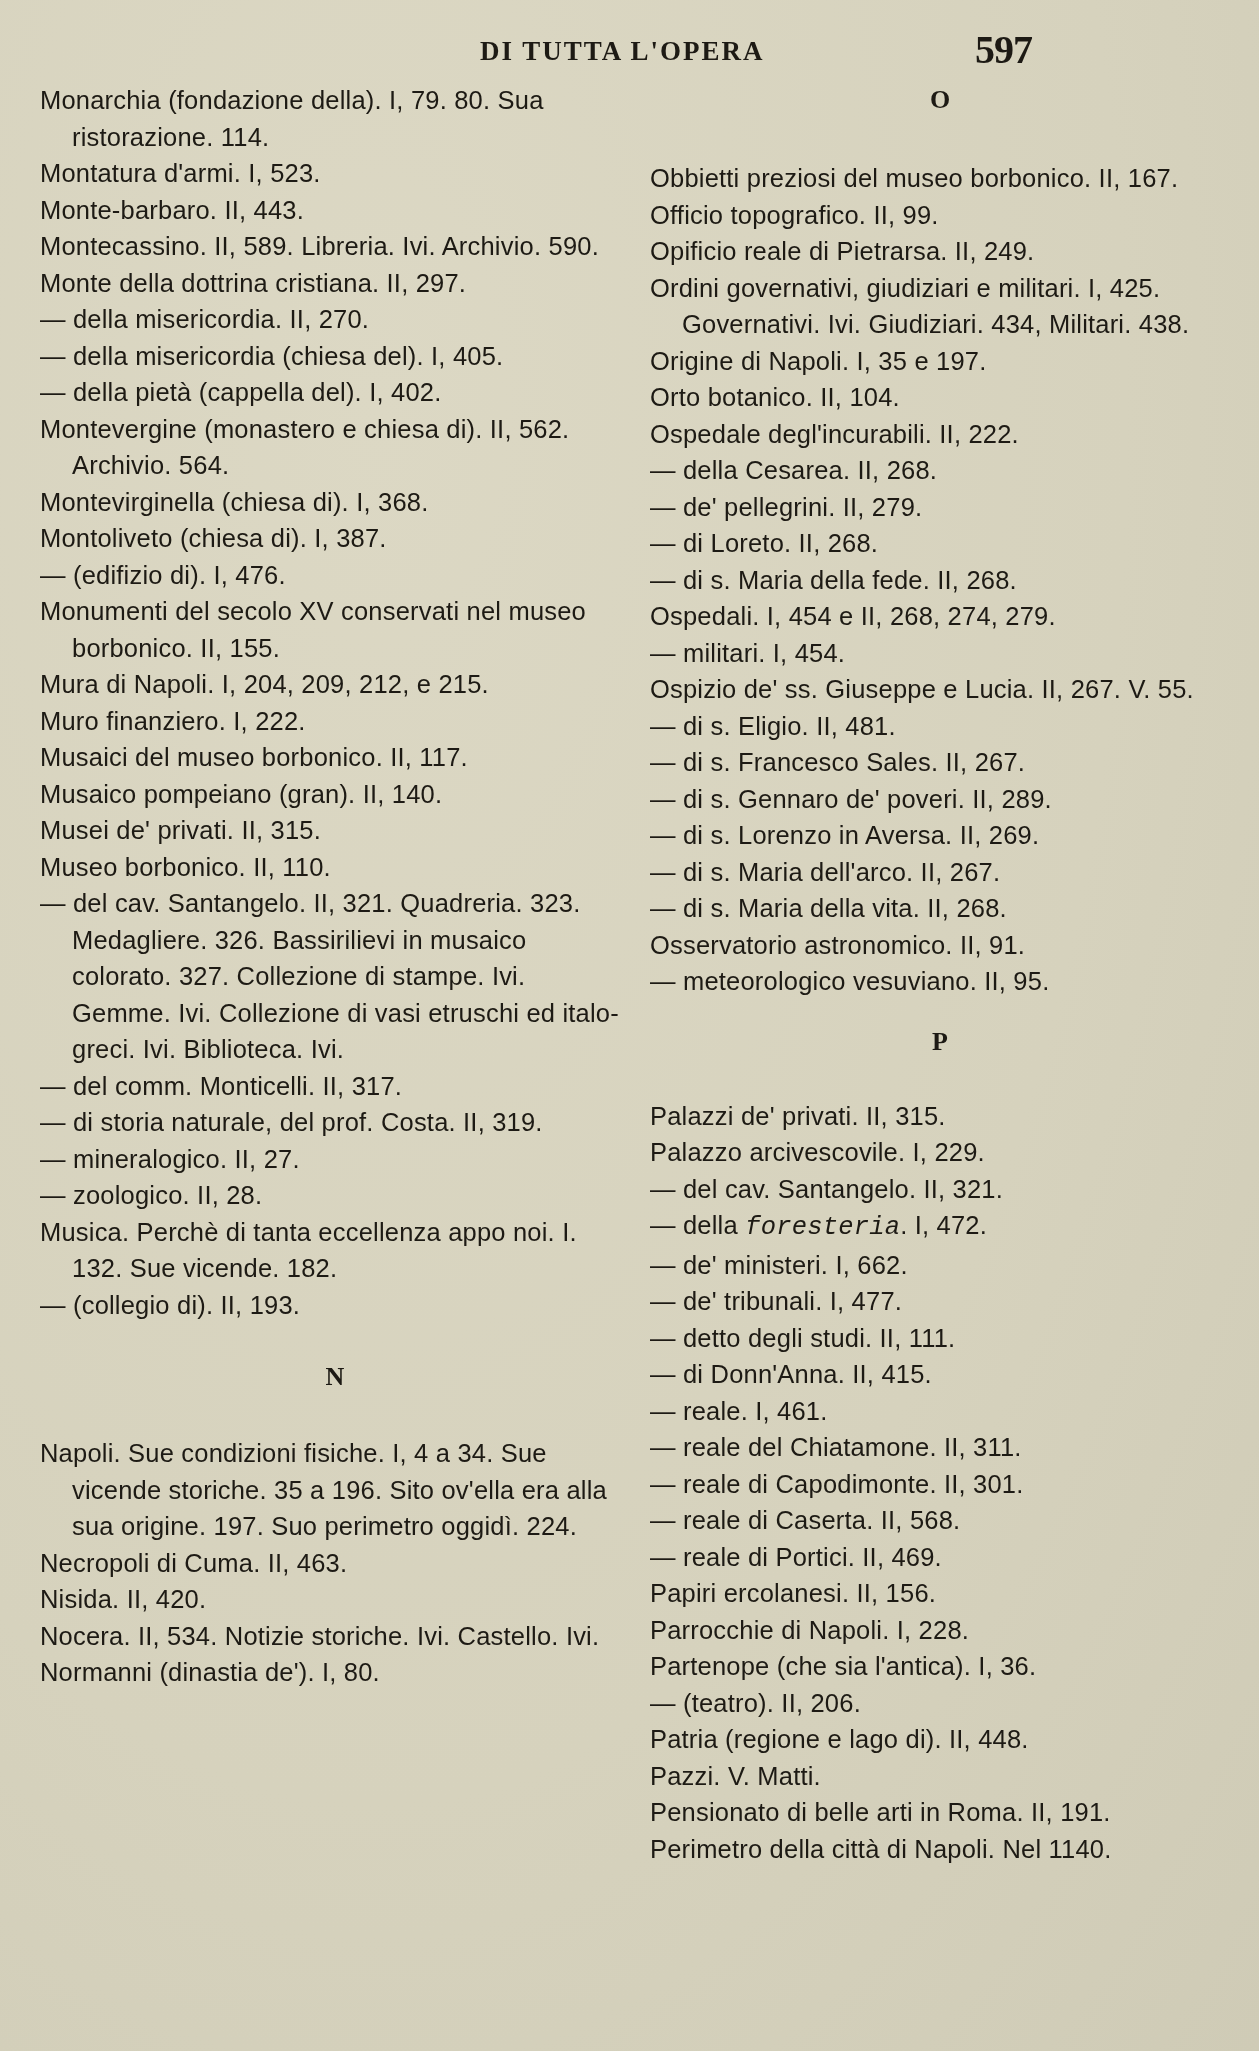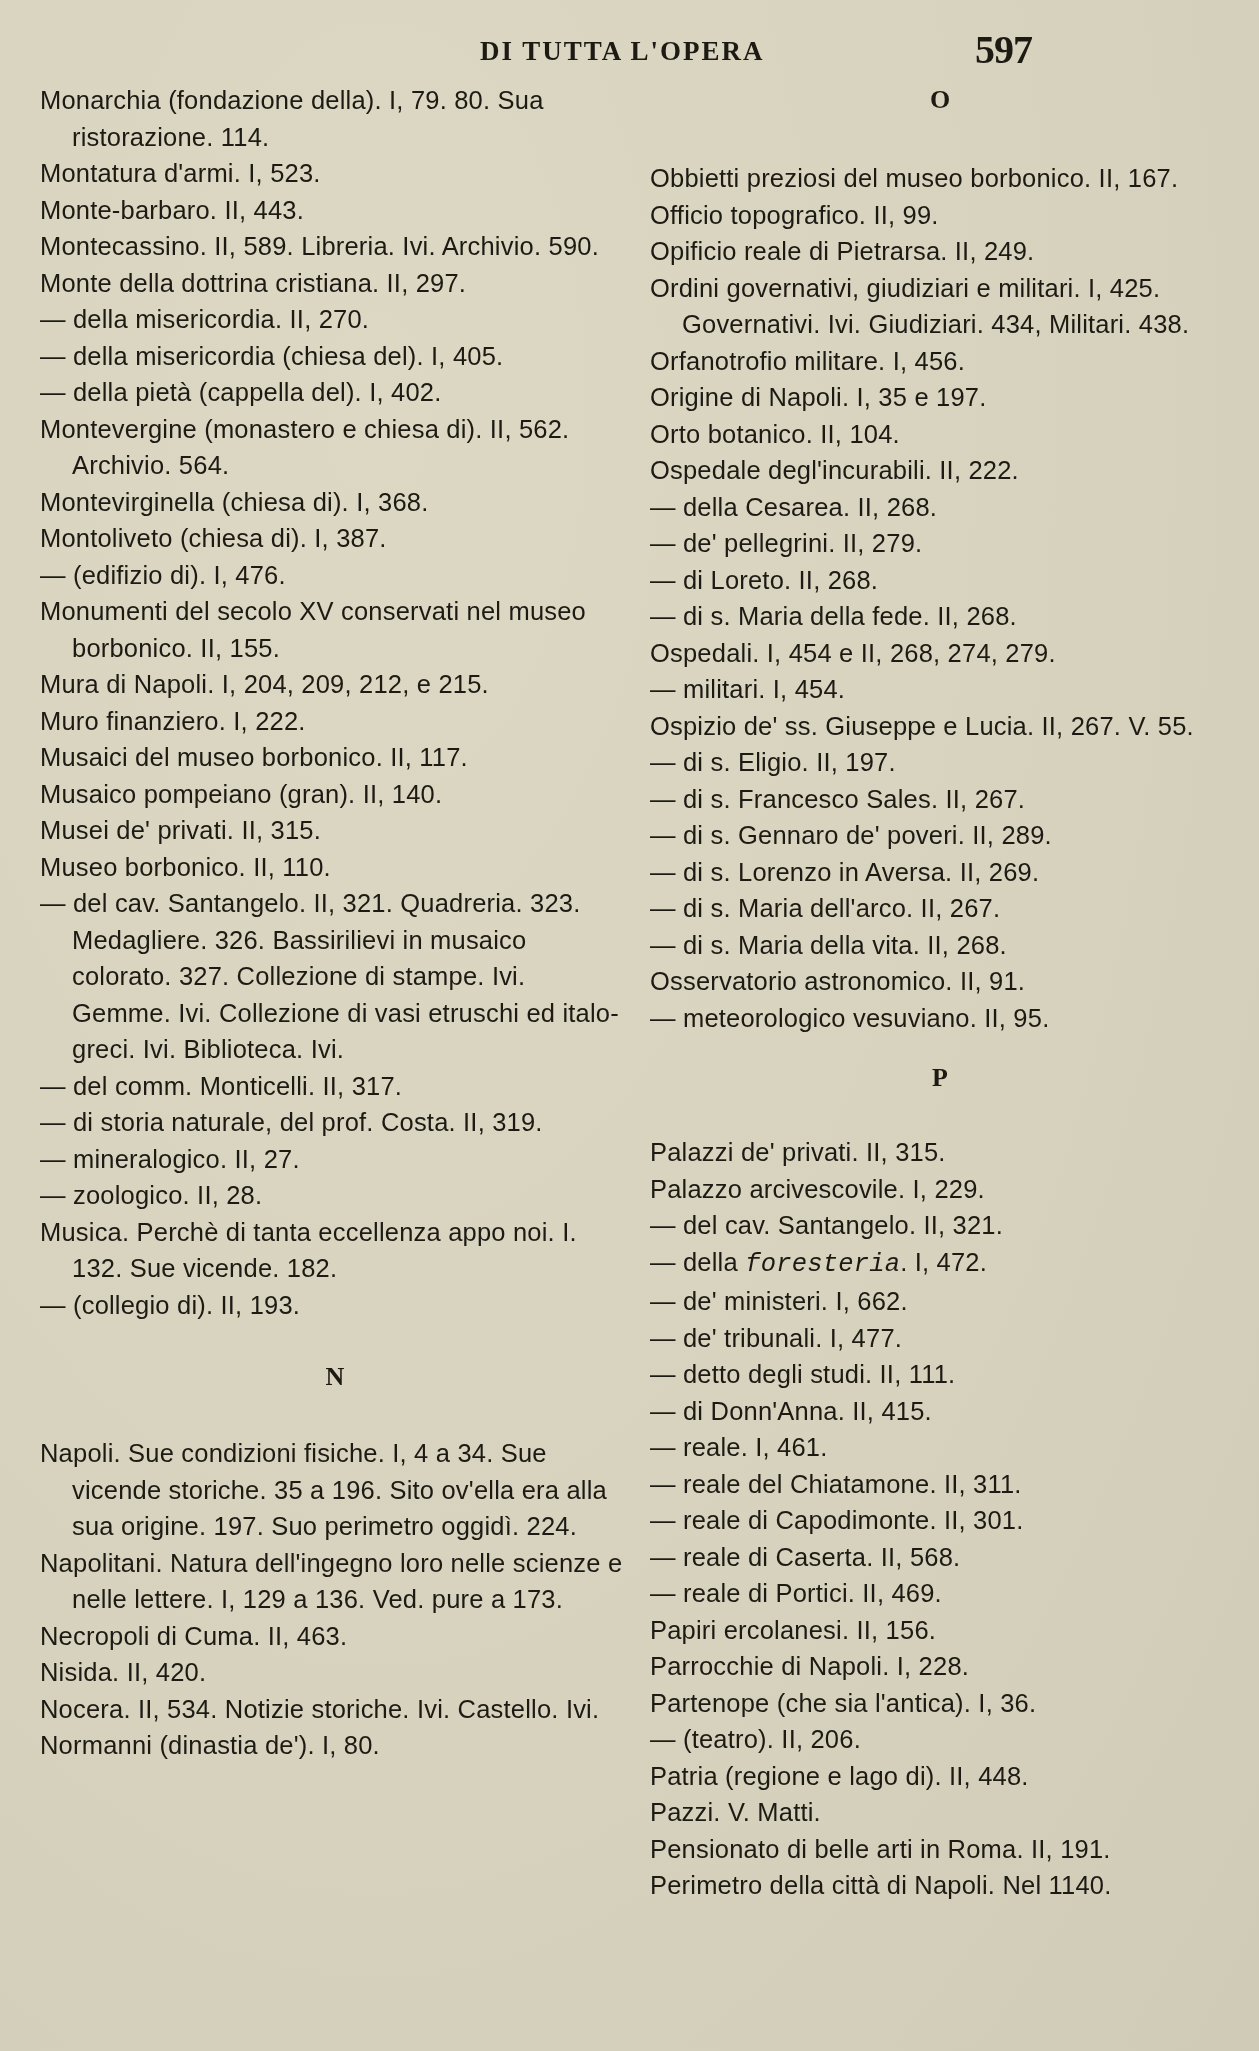--- a/index.html
+++ b/index.html
@@ -78,48 +78,46 @@
       <div class="entry sub">— mineralogico. II, 27.</div>
       <div class="entry sub">— zoologico. II, 28.</div>
       <div class="entry">Musica. Perchè di tanta eccellenza appo noi. I. 132. Sue vicende. 182.</div>
       <div class="entry sub">— (collegio di). II, 193.</div>
     </div>
   <div class="gap-before-letter"></div>
   <div class="section-letter">N</div>
   <div class="gap-after-letter"></div>
   <div id="list-n">
       <div class="entry">Napoli. Sue condizioni fisiche. I, 4 a 34. Sue vicende storiche. 35 a 196. Sito ov'ella era alla sua origine. 197. Suo perimetro oggidì. 224.</div>
-      <div class="entry">Napolitani. Natura dell'ingegno loro nelle scienze e nelle lettere. I, 129 a 136. Ved. pure a 173.</div>
       <div class="entry">Necropoli di Cuma. II, 463.</div>
       <div class="entry">Nisida. II, 420.</div>
       <div class="entry">Nocera. II, 534. Notizie storiche. Ivi. Castello. Ivi.</div>
       <div class="entry">Normanni (dinastia de'). I, 80.</div>
     </div>
 </div>
 
 <div class="column col-right">
   <div class="section-letter">O</div>
   <div class="gap-after-letter" style="height:42px"></div>
   <div id="list-o">
       <div class="entry">Obbietti preziosi del museo borbonico. II, 167.</div>
       <div class="entry">Officio topografico. II, 99.</div>
       <div class="entry">Opificio reale di Pietrarsa. II, 249.</div>
       <div class="entry">Ordini governativi, giudiziari e militari. I, 425. Governativi. Ivi. Giudiziari. 434, Militari. 438.</div>
-      <div class="entry">Orfanotrofio militare. I, 456.</div>
       <div class="entry">Origine di Napoli. I, 35 e 197.</div>
       <div class="entry">Orto botanico. II, 104.</div>
       <div class="entry">Ospedale degl'incurabili. II, 222.</div>
       <div class="entry sub">— della Cesarea. II, 268.</div>
       <div class="entry sub">— de' pellegrini. II, 279.</div>
       <div class="entry sub">— di Loreto. II, 268.</div>
       <div class="entry sub">— di s. Maria della fede. II, 268.</div>
       <div class="entry">Ospedali. I, 454 e II, 268, 274, 279.</div>
       <div class="entry sub">— militari. I, 454.</div>
       <div class="entry">Ospizio de' ss. Giuseppe e Lucia. II, 267. V. 55.</div>
-      <div class="entry sub">— di s. Eligio. II, 197.</div>
+      <div class="entry sub">— di s. Eligio. II, 481.</div>
       <div class="entry sub">— di s. Francesco Sales. II, 267.</div>
       <div class="entry sub">— di s. Gennaro de' poveri. II, 289.</div>
       <div class="entry sub">— di s. Lorenzo in Aversa. II, 269.</div>
       <div class="entry sub">— di s. Maria dell'arco. II, 267.</div>
       <div class="entry sub">— di s. Maria della vita. II, 268.</div>
       <div class="entry">Osservatorio astronomico. II, 91.</div>
       <div class="entry sub">— meteorologico vesuviano. II, 95.</div>
     </div>
   <div class="gap-before-letter" style="height:24px"></div>
   <div class="section-letter">P</div>

